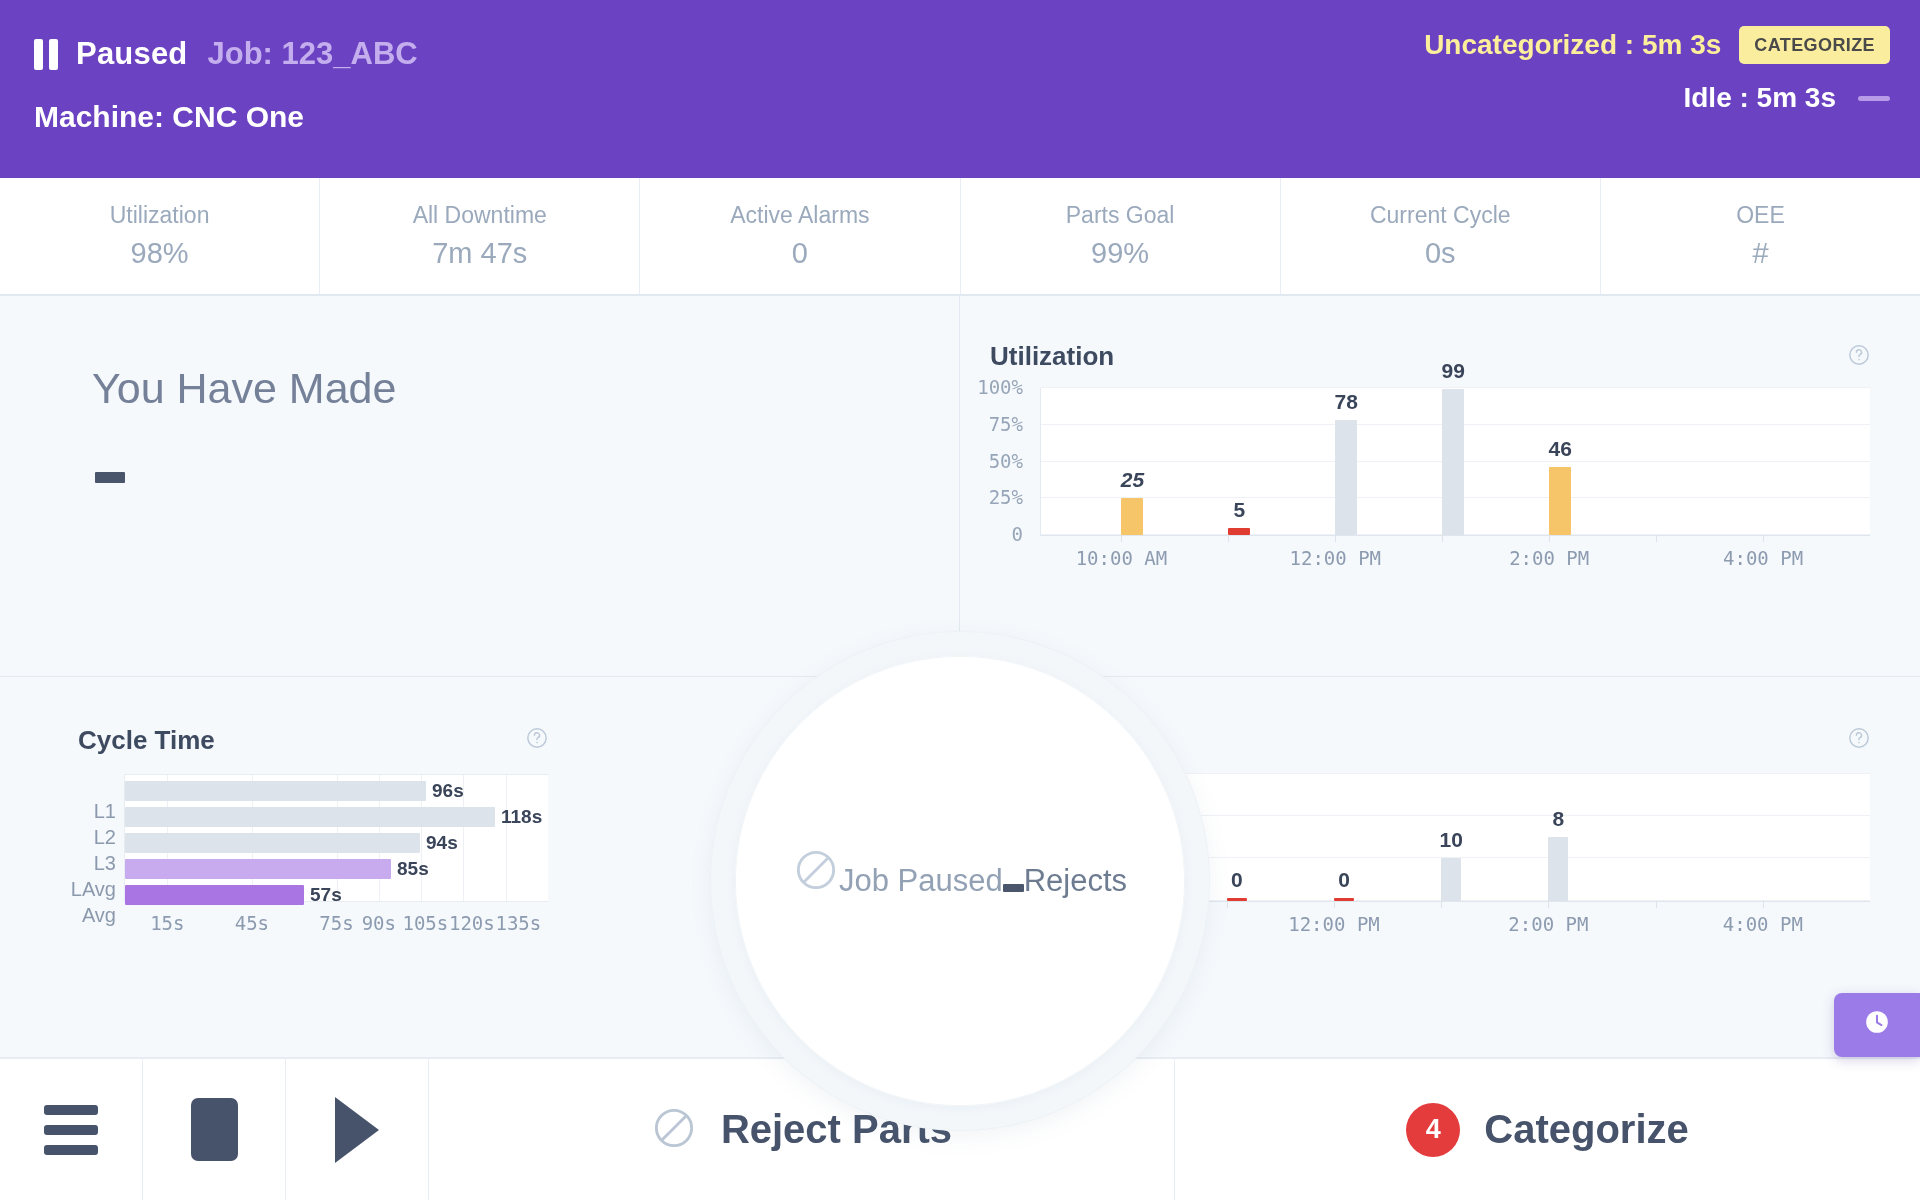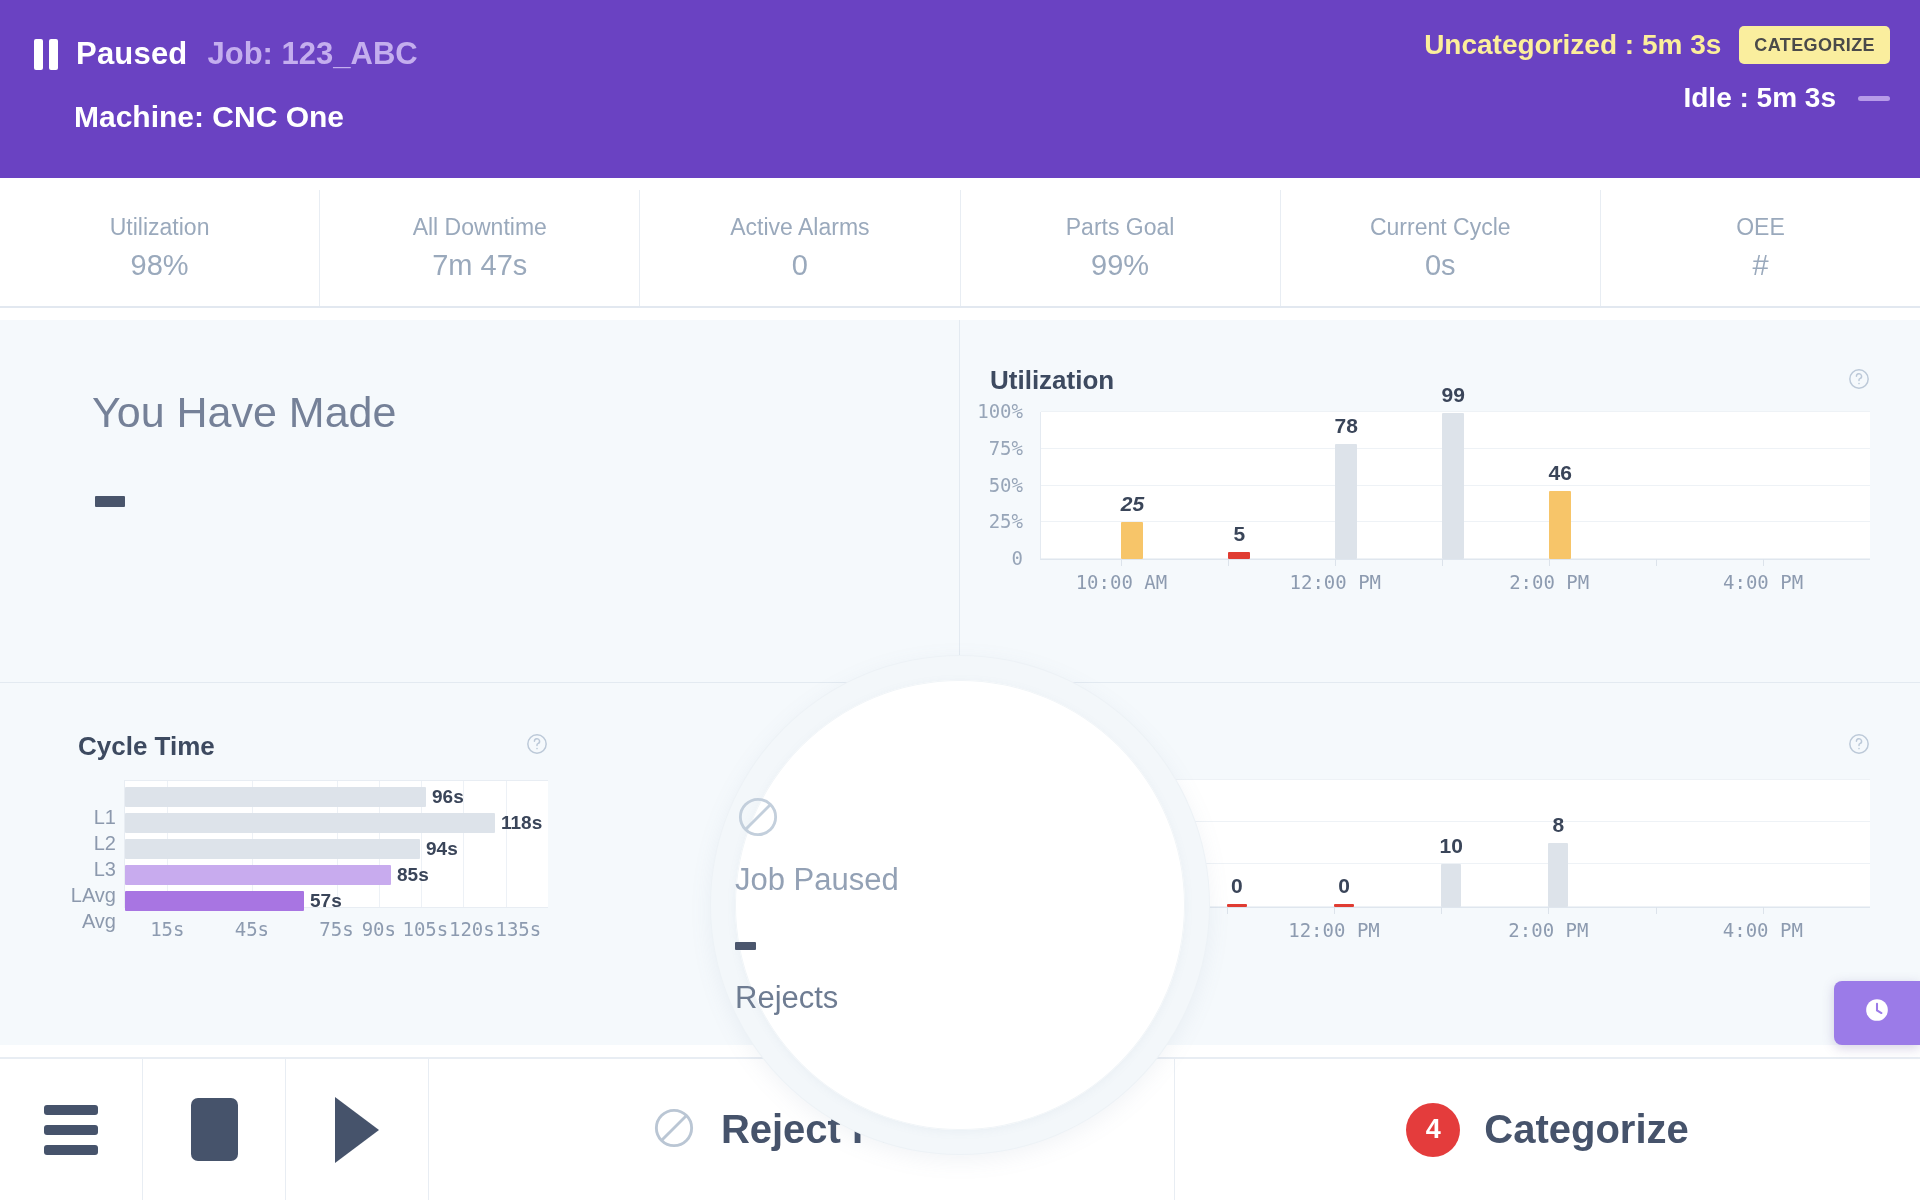--- a/index.html
+++ b/index.html
@@ -2,38 +2,38 @@
 <html><head>
 <meta charset="utf-8">
 <style>
   * { box-sizing: border-box; margin: 0; padding: 0; }
   html, body {
     width: 1920px; height: 1200px;
     font-family: "Liberation Sans", sans-serif;
     background: #ffffff;
     overflow: hidden;
   }
-  .app { width: 1920px; height: 1200px; display: flex; flex-direction: column; position: relative; gap: 12px; }
+  .app { width: 1920px; height: 1200px; display: flex; flex-direction: column; position: relative; }
 
   
   .header {
     background: #6A42C2;
     height: 178px;
     flex: 0 0 178px;
     position: relative;
     padding: 22px 34px 0 34px;
     color: #ffffff;
   }
   .hdr-row1 { display: flex; align-items: center; height: 64px; }
   .pause-glyph { display: inline-flex; gap: 6px; margin-right: 18px; }
   .pause-glyph i { display: block; width: 9px; height: 31px; background: #fff; border-radius: 2px; }
   .paused-text { font-size: 31px; font-weight: bold; letter-spacing: .2px; }
   .job-text { font-size: 31px; font-weight: bold; color: #C4AEEE; margin-left: 20px; }
   .hdr-row2 { height: 62px; display: flex; align-items: center; }
-  .machine-text { font-size: 30px; font-weight: bold; margin-left: 40px; }
+  .machine-text { font-size: 30px; font-weight: bold; }
 
   .hdr-right-1 {
     position: absolute; right: 30px; top: 26px;
     display: flex; align-items: center; gap: 18px;
   }
   .uncat-text { font-size: 28px; font-weight: bold; color: #FCEE9B; }
   .categorize-btn {
     background: #FAEE9E; color: #4A4A4A;
     font-size: 18px; font-weight: bold; letter-spacing: .4px;
     padding: 9px 15px 8px 15px; border-radius: 5px; border: none;
@@ -87,21 +87,21 @@
   }
   .ring-outer {
     position: absolute; inset: 0; border-radius: 50%;
     background: #F3F7FA;
     box-shadow: 0 0 0 1px #EDF2F6, 0 6px 22px rgba(120,140,170,.10);
   }
   .ring-inner {
     position: absolute; inset: 24px; border-radius: 50%;
     background: #ffffff;
     box-shadow: inset 0 0 0 1px #F1F5F8, 0 2px 10px rgba(120,140,170,.07);
-    display: flex; flex-direction: column; justify-content: center;
+    display: flex; flex-direction: row; align-items: center; justify-content: center;
     gap: 0;
   }
   .ban-icon-lg { margin-bottom: 18px; }
   .job-paused-text { font-size: 31px; color: #93A1B5; }
   .rejects-dash { margin: 44px 0 30px 0; width: 21px; height: 8px; background: #4B566D; border-radius: 1px; }
   .rejects-text { font-size: 31px; color: #6E7C92; }
 
   
   .chart-head {
     position: absolute; display: flex; align-items: center;

